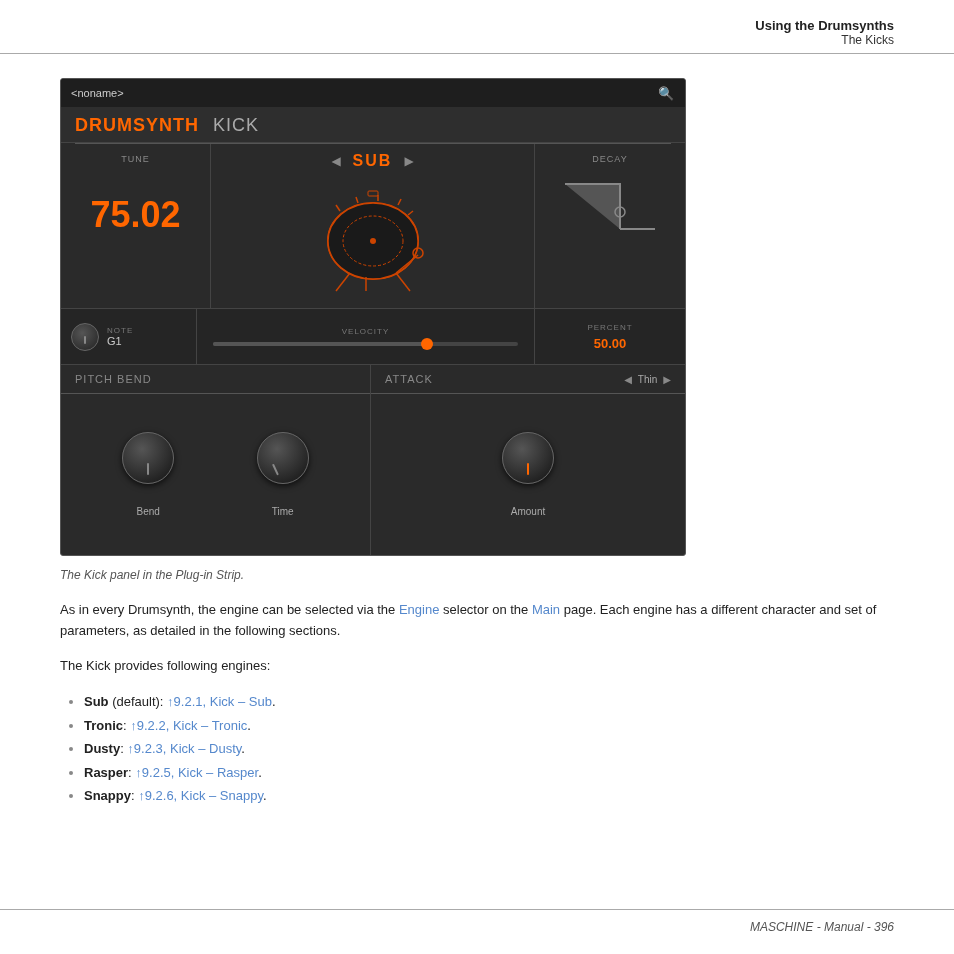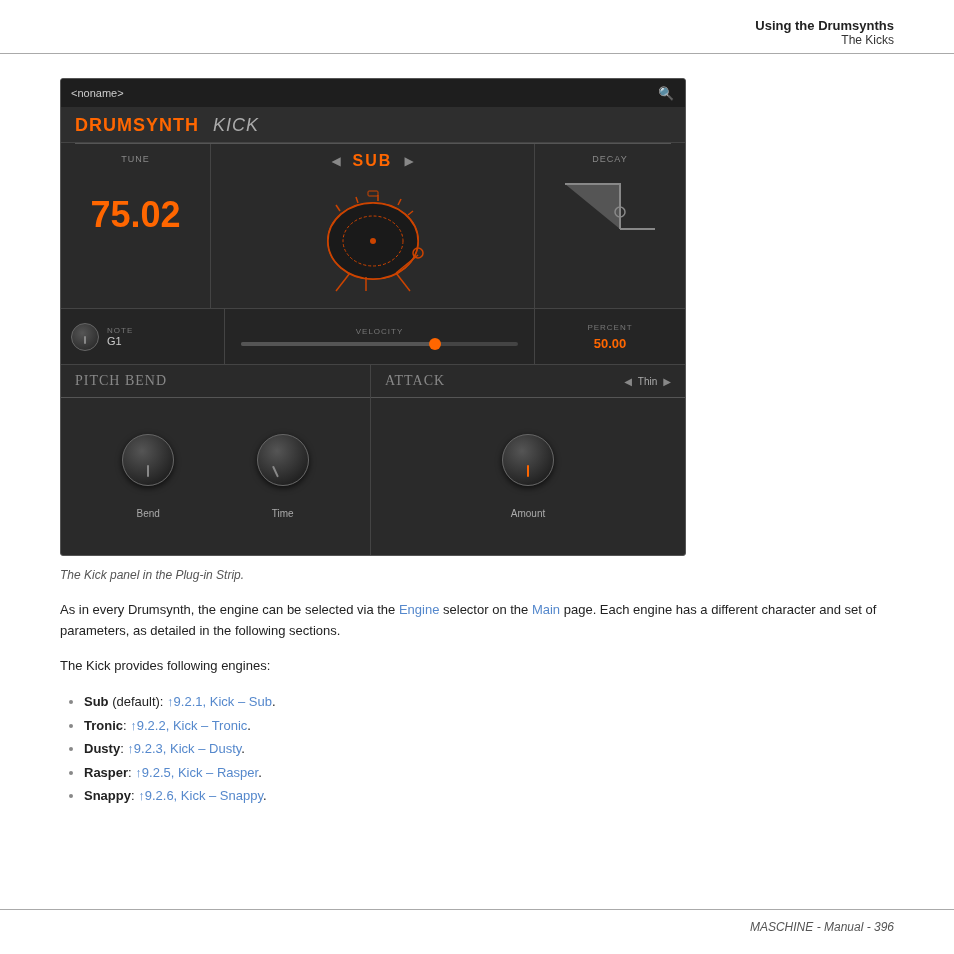--- a/index.html
+++ b/index.html
@@ -74,21 +74,20 @@
     }
     .synth-header .synth-name span.orange {
       color: #ff6600;
     }
     .synth-header .synth-type {
       color: #aaa;
       font-size: 18px;
       font-weight: normal;
       letter-spacing: 1px;
       margin-left: 8px;
-      font-style: italic;
     }
     .synth-subheader-line {
       border-bottom: 1px solid #555;
       margin: 0 14px;
     }
 
     
     .main-section-top {
       display: flex;
       height: 165px;
@@ -170,21 +169,21 @@
     }
 
     
     .bottom-strip {
       display: flex;
       height: 56px;
       border-bottom: 1px solid #444;
       background: #252525;
     }
     .note-section {
-      width: 164px;
+      width: 136px;
       border-right: 1px solid #444;
       display: flex;
       align-items: center;
       padding: 0 10px;
       gap: 8px;
     }
     .note-knob {
       width: 28px;
       height: 28px;
       border-radius: 50%;
@@ -296,24 +295,23 @@
     }
     .panel-section-header {
       border-bottom: 1px solid #555;
       padding: 8px 14px;
       display: flex;
       align-items: center;
       justify-content: space-between;
     }
     .section-header-label {
       color: #888;
-      font-size: 14px;
+      font-size: 11px;
       letter-spacing: 1px;
       text-transform: uppercase;
-      font-family: Liberation Serif, serif;
     }
     .section-header-selector {
       display: flex;
       align-items: center;
       gap: 6px;
       color: #aaa;
       font-size: 10px;
     }
     .section-header-selector .arrow {
       color: #888;

